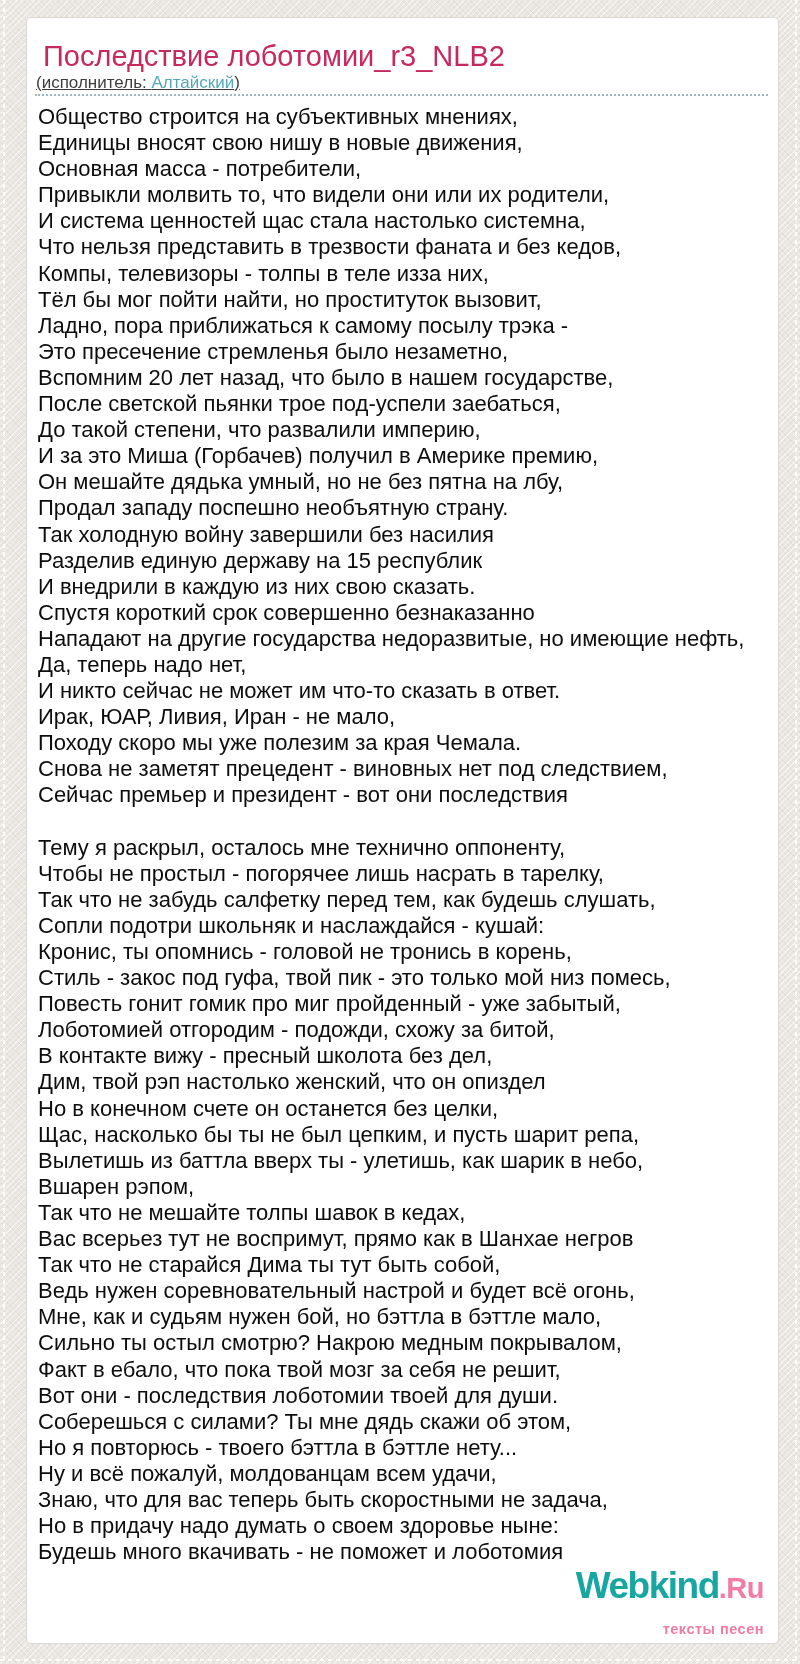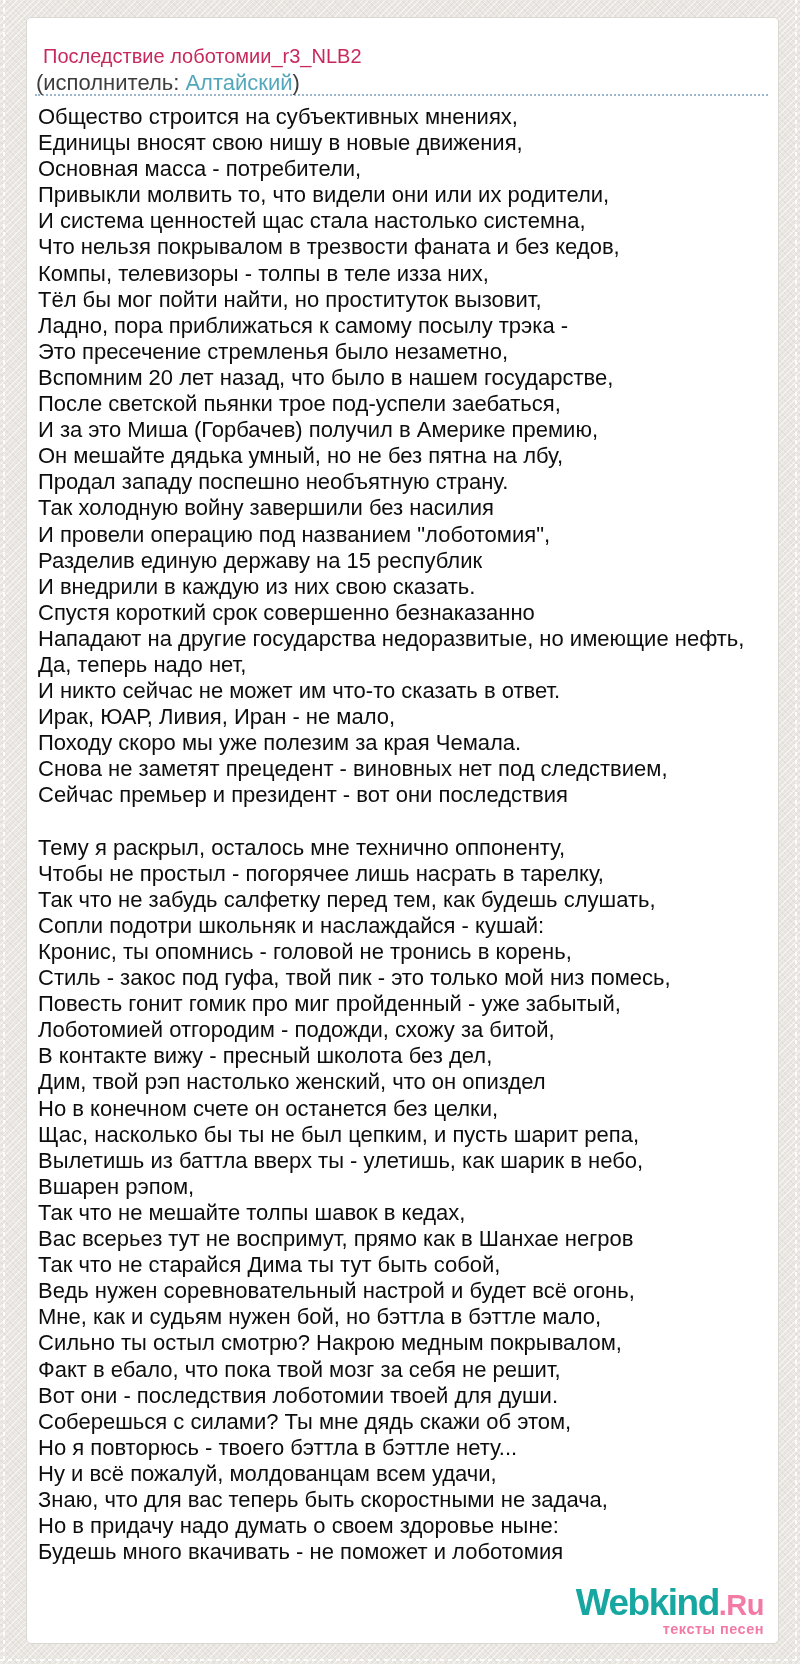--- a/index.html
+++ b/index.html
@@ -29,34 +29,35 @@
     position:absolute;
     left:26px; top:17px;
     width:753px; height:1627px;
     background:#ffffff;
     border:1px solid #dbd8d3;
     border-radius:5px;
     padding:23px 10px 0 8px;
     overflow:hidden;
   }
   .song-title{
-    font-size:20px;
+    font-size:29px;
     line-height:30px;
     font-weight:400;
     letter-spacing:0;
     margin-left:8px;
     white-space:nowrap;
   }
   .subtitle{
     margin-top:3px;
     margin-left:1px;
-    font-size:22px;
+    font-size:17px;
     line-height:18px;
     color:#3d3d3d;
     white-space:nowrap;
+    text-decoration:underline;
   }
   .subtitle a{
     text-decoration:none;
     cursor:pointer;
   }
   .separator{
     margin-top:2px;
     border-bottom:2px dotted #9db6ca;
     height:0;
   }
@@ -81,21 +82,21 @@
   }
   .logo-suffix{
     font-size:29px;
     font-weight:700;
     letter-spacing:-0.5px;
   }
   .logo-tagline{
     font-size:14.5px;
     font-weight:700;
     letter-spacing:.5px;
-    margin-top:1px;
+    margin-top:18px;
   }
 </style>
 </head>
 <body>
 
 <div class="stitch-v stitch-left"></div>
 <div class="stitch-v stitch-right"></div>
 <div class="stitch-h"></div>
 
 <div class="card">
@@ -107,32 +108,32 @@
   </div>
 
   <div class="separator"></div>
 
   <div class="lyrics">
       <div class="lyric-line">Общество строится на субъективных мнениях,</div>
       <div class="lyric-line">Единицы вносят свою нишу в новые движения,</div>
       <div class="lyric-line">Основная масса - потребители,</div>
       <div class="lyric-line">Привыкли молвить то, что видели они или их родители,</div>
       <div class="lyric-line">И система ценностей щас стала настолько системна,</div>
-      <div class="lyric-line">Что нельзя покрывалом в трезвости фаната и без кедов,</div>
+      <div class="lyric-line">Что нельзя представить в трезвости фаната и без кедов,</div>
       <div class="lyric-line">Компы, телевизоры - толпы в теле изза них,</div>
       <div class="lyric-line">Тёл бы мог пойти найти, но проституток вызовит,</div>
       <div class="lyric-line">Ладно, пора приближаться к самому посылу трэка -</div>
       <div class="lyric-line">Это пресечение стремленья было незаметно,</div>
       <div class="lyric-line">Вспомним 20 лет назад, что было в нашем государстве,</div>
       <div class="lyric-line">После светской пьянки трое под-успели заебаться,</div>
+      <div class="lyric-line">До такой степени, что развалили империю,</div>
       <div class="lyric-line">И за это Миша (Горбачев) получил в Америке премию,</div>
       <div class="lyric-line">Он мешайте дядька умный, но не без пятна на лбу,</div>
       <div class="lyric-line">Продал западу поспешно необъятную страну.</div>
       <div class="lyric-line">Так холодную войну завершили без насилия</div>
-      <div class="lyric-line">И провели операцию под названием "лоботомия",</div>
       <div class="lyric-line">Разделив единую державу на 15 республик</div>
       <div class="lyric-line">И внедрили в каждую из них свою сказать.</div>
       <div class="lyric-line">Спустя короткий срок совершенно безнаказанно</div>
       <div class="lyric-line">Нападают на другие государства недоразвитые, но имеющие нефть,</div>
       <div class="lyric-line">Да, теперь надо нет,</div>
       <div class="lyric-line">И никто сейчас не может им что-то сказать в ответ.</div>
       <div class="lyric-line">Ирак, ЮАР, Ливия, Иран - не мало,</div>
       <div class="lyric-line">Походу скоро мы уже полезим за края Чемала.</div>
       <div class="lyric-line">Снова не заметят прецедент - виновных нет под следствием,</div>
       <div class="lyric-line">Сейчас премьер и президент - вот они последствия</div>

